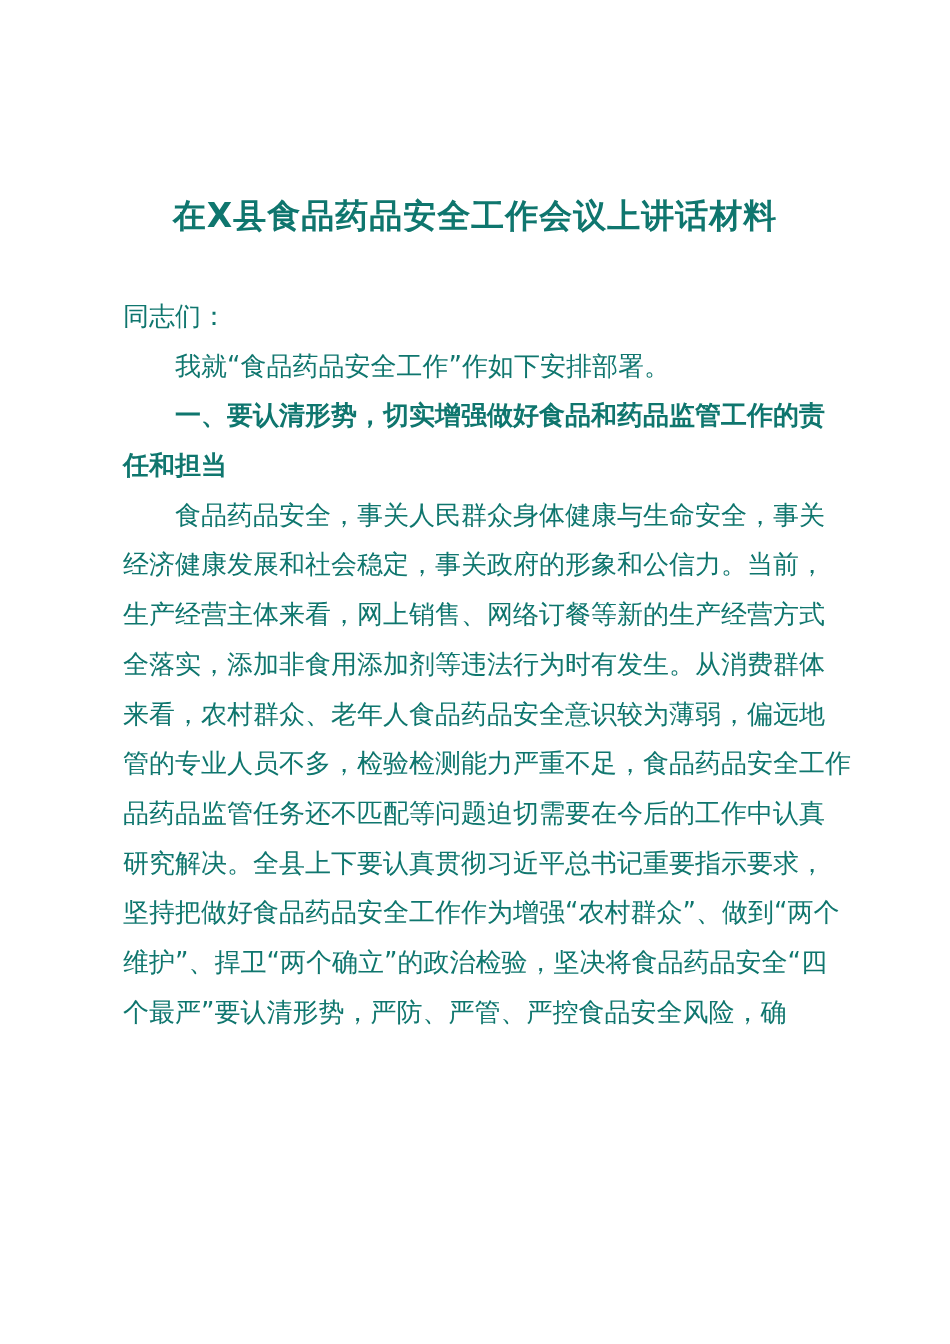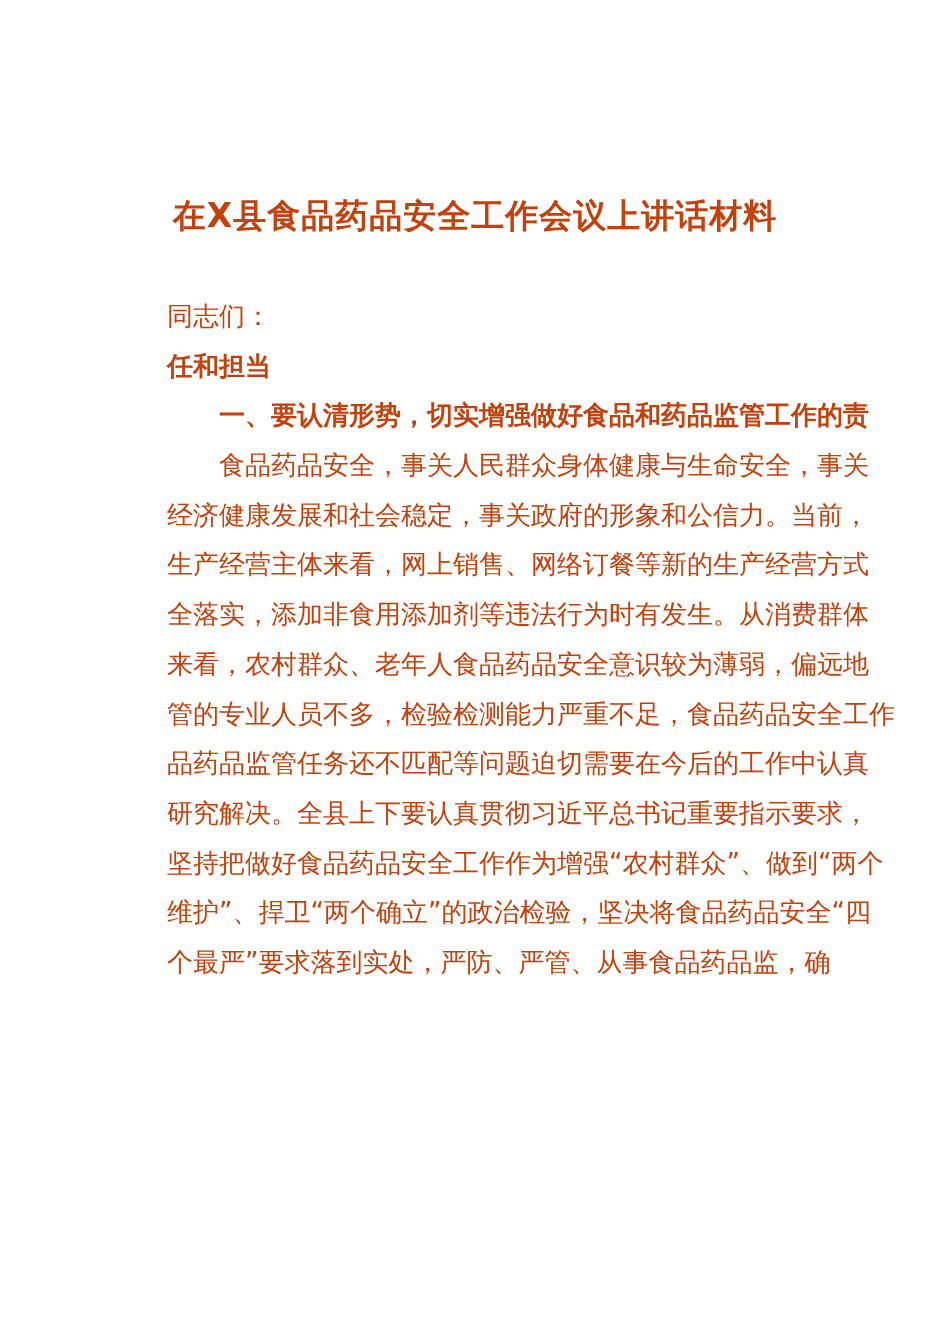--- a/index.html
+++ b/index.html
@@ -1,21 +1,21 @@
 <!DOCTYPE html>
 <html><head>
 <meta charset="utf-8">
 <style>
   html, body { margin: 0; padding: 0; background: #ffffff; }
   .doc {
     position: relative;
     width: 950px;
     height: 1101px;
     background: #ffffff;
-    color: #c2410c;
+    color: #0f766e;
     font-family: "DejaVu Sans", sans-serif;
     overflow: hidden;
   }
   .doc-title {
     position: absolute;
     top: 194px;
     left: 0;
     width: 950px;
     text-align: center;
     font-size: 33px;
@@ -27,42 +27,42 @@
     position: absolute;
     top: 292px;
     left: 123px;
     width: 712px;
     font-size: 26px;
     line-height: 49.7px;
   }
   .line {
     height: 49.7px;
     white-space: nowrap;
-    margin-left: 44px;
   }
   .indent { padding-left: 52px; }
   .bold { font-weight: 700; }
 </style>
 </head>
 <body>
 
 <div class="doc">
 
   <div class="doc-title">在X县食品药品安全工作会议上讲话材料</div>
 
   <div class="doc-body">
     <div class="line">同志们：</div>
+    <div class="line indent">我就“食品药品安全工作”作如下安排部署。</div>
+    <div class="line indent bold">一、要认清形势，切实增强做好食品和药品监管工作的责</div>
     <div class="line bold">任和担当</div>
-    <div class="line indent bold">一、要认清形势，切实增强做好食品和药品监管工作的责</div>
     <div class="line indent">食品药品安全，事关人民群众身体健康与生命安全，事关</div>
     <div class="line">经济健康发展和社会稳定，事关政府的形象和公信力。当前，</div>
     <div class="line">生产经营主体来看，网上销售、网络订餐等新的生产经营方式</div>
     <div class="line">全落实，添加非食用添加剂等违法行为时有发生。从消费群体</div>
     <div class="line">来看，农村群众、老年人食品药品安全意识较为薄弱，偏远地</div>
     <div class="line">管的专业人员不多，检验检测能力严重不足，食品药品安全工作</div>
     <div class="line">品药品监管任务还不匹配等问题迫切需要在今后的工作中认真</div>
     <div class="line">研究解决。全县上下要认真贯彻习近平总书记重要指示要求，</div>
     <div class="line">坚持把做好食品药品安全工作作为增强“农村群众”、做到“两个</div>
     <div class="line">维护”、捍卫“两个确立”的政治检验，坚决将食品药品安全“四</div>
-    <div class="line">个最严”要求落到实处，严防、严管、从事食品药品监，确</div>
+    <div class="line">个最严”要认清形势，严防、严管、严控食品安全风险，确</div>
   </div>
 
 </div>
 
 </body></html>

